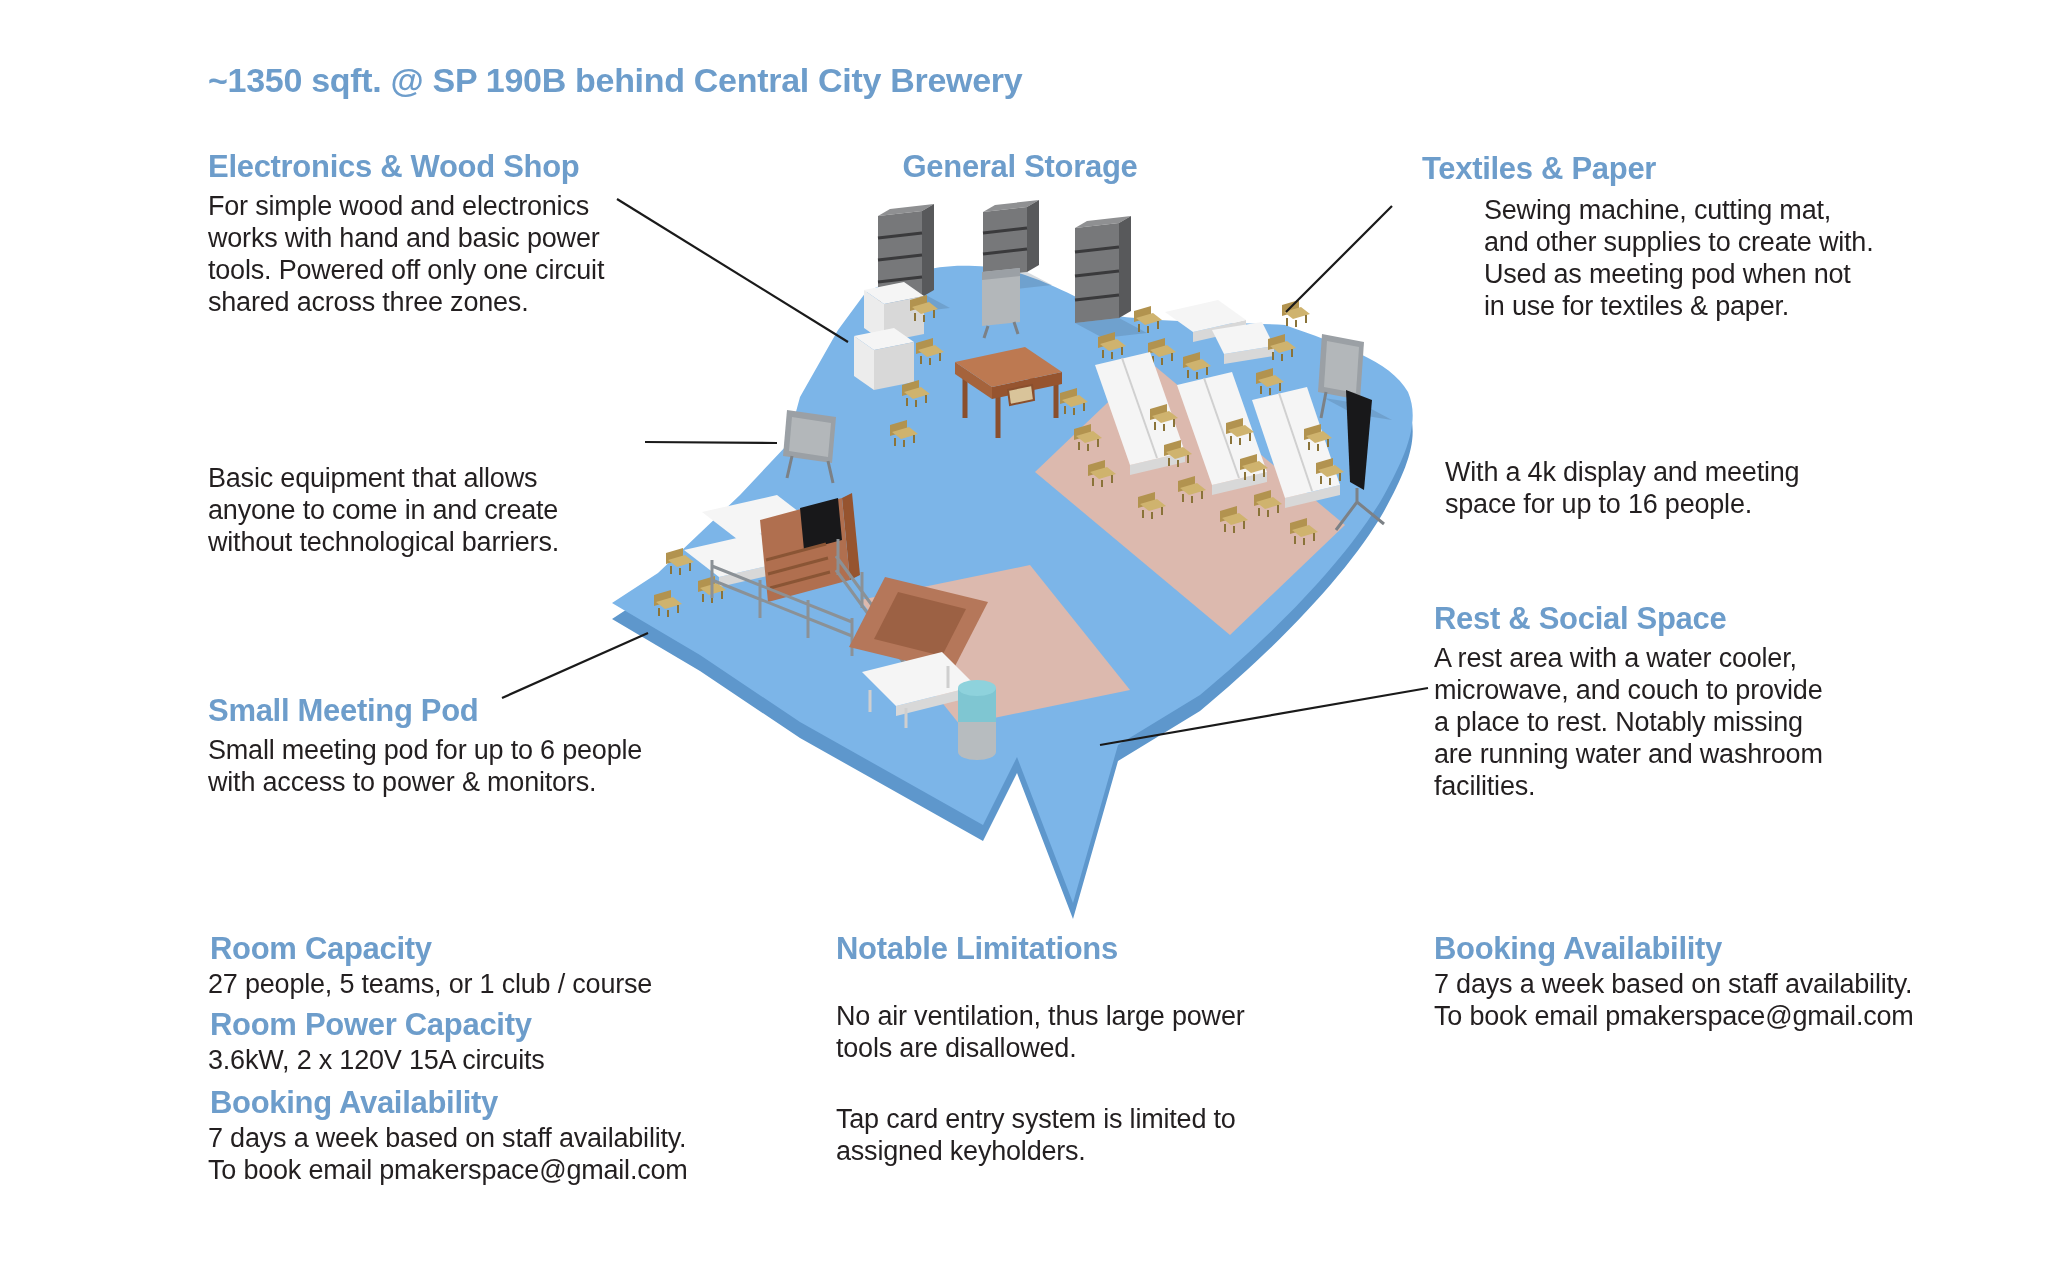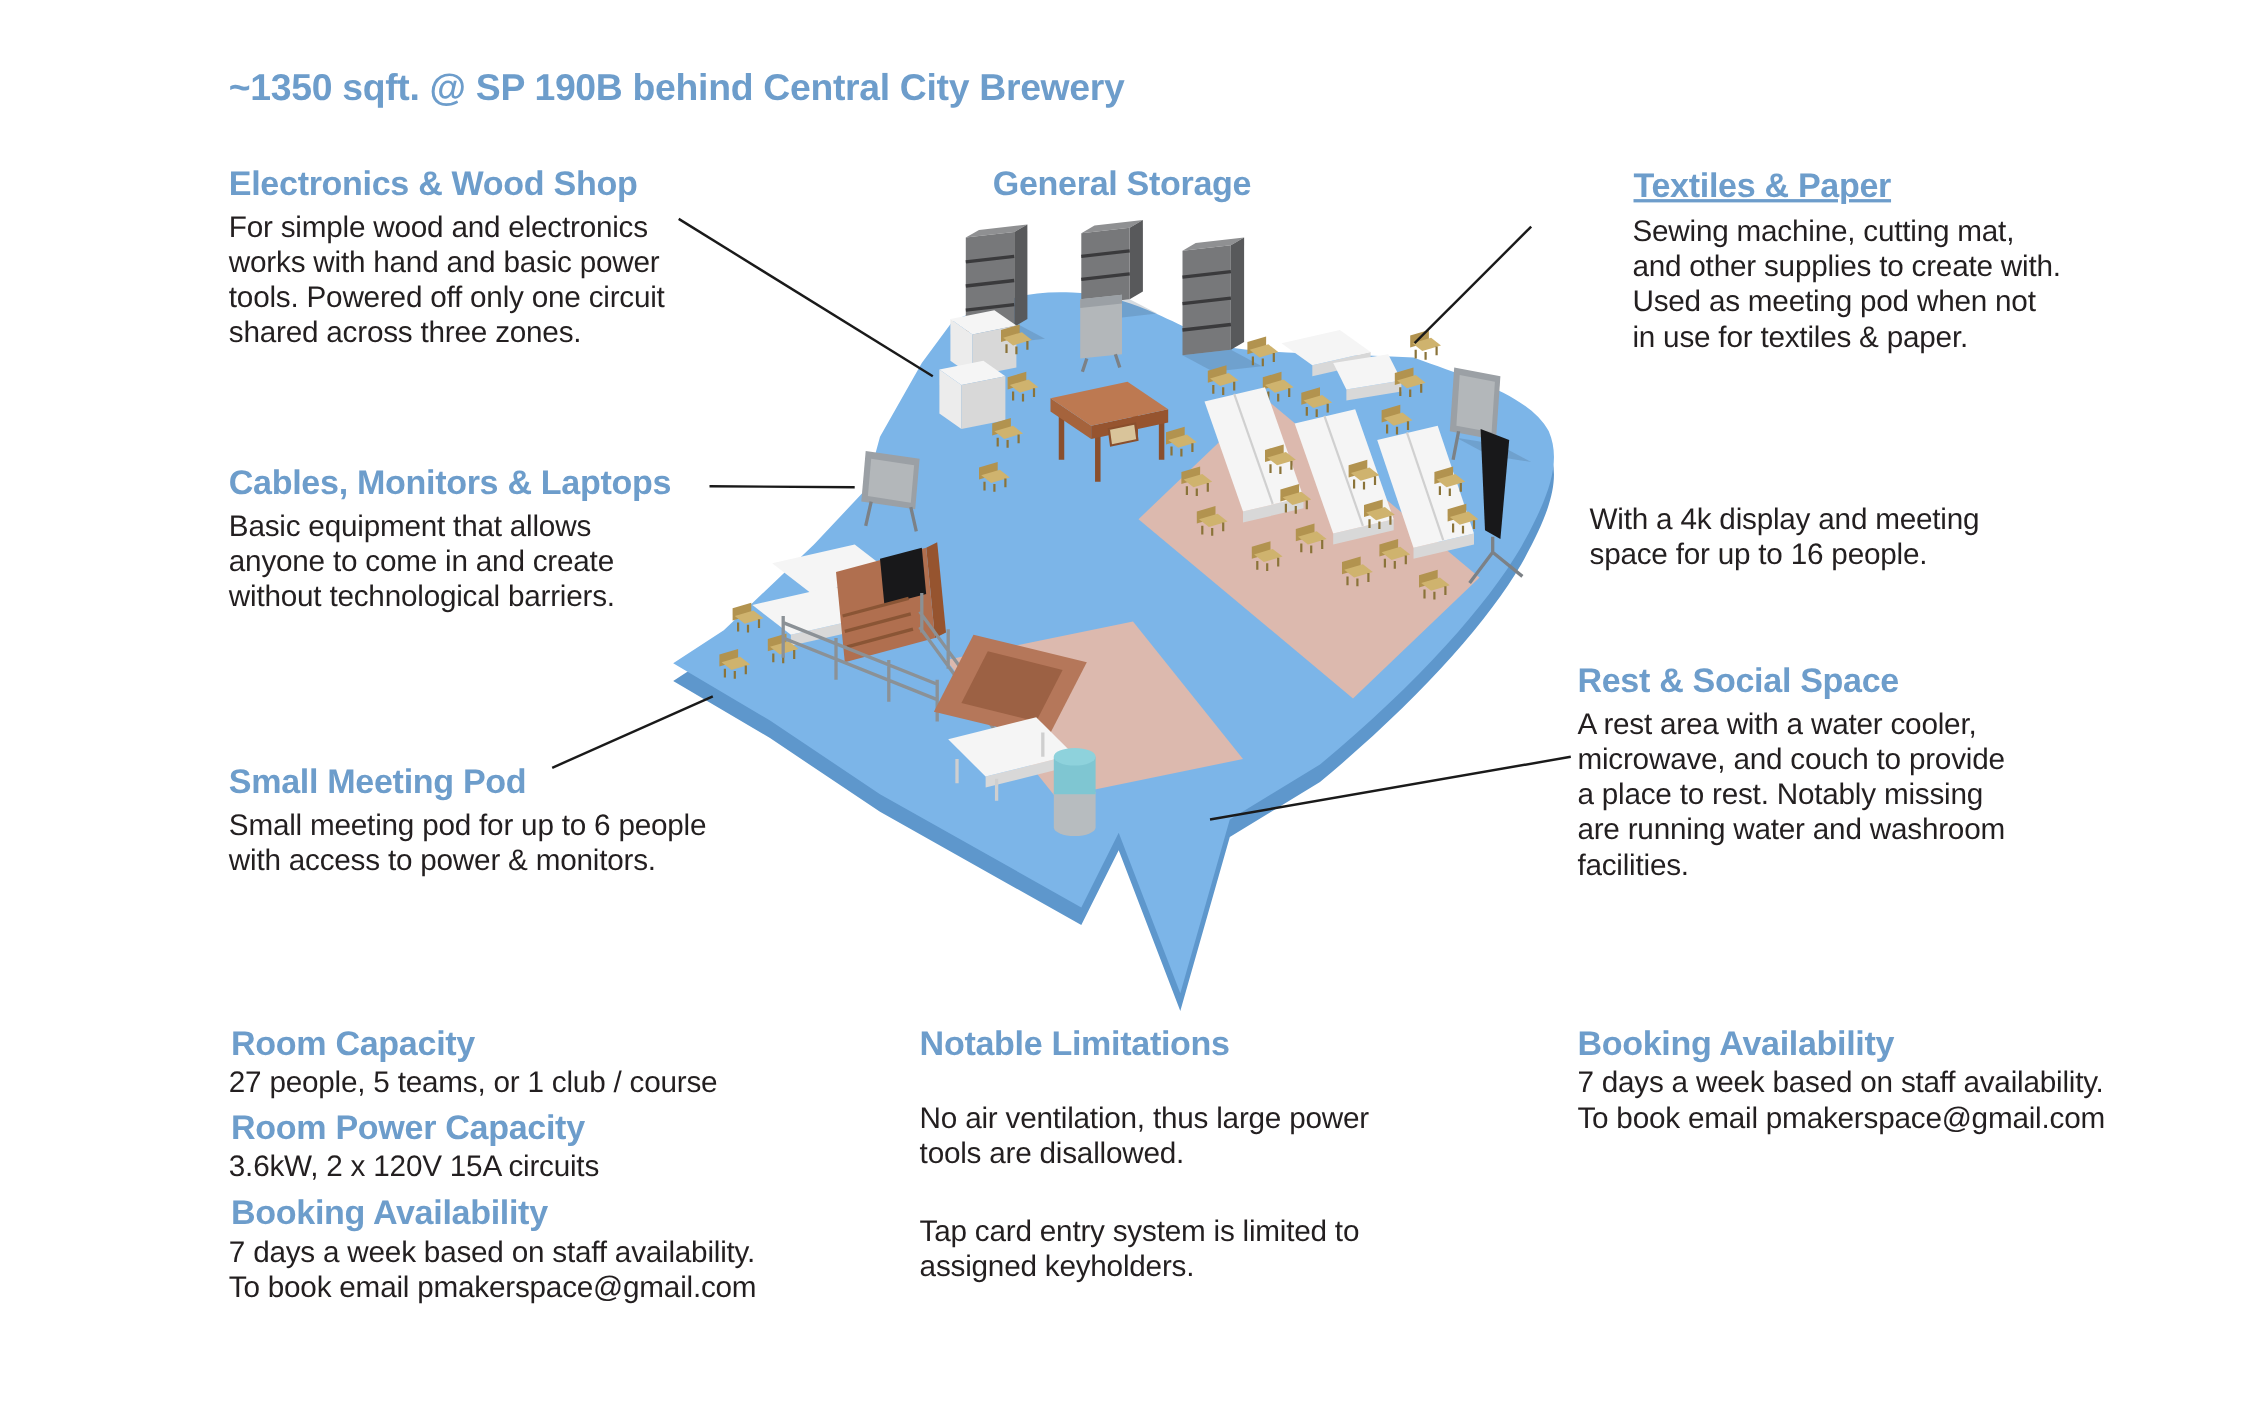--- a/index.html
+++ b/index.html
@@ -239,32 +239,31 @@
   </svg>
 
   <div class="txt page-title" style="left:208px;top:60px;">~1350 sqft. @ SP 190B behind Central City Brewery</div>
 
   <div class="txt zone-heading" style="left:208px;top:148px;">Electronics &amp; Wood Shop</div>
   <div class="txt zone-body" style="left:208px;top:190px;width:560px;">For simple wood and electronics
 works with hand and basic power
 tools. Powered off only one circuit
 shared across three zones.</div>
 
-  <div class="txt zone-heading" style="left:208px;top:420px;">Cables, Monitors &amp; Laptops</div>
   <div class="txt zone-body" style="left:208px;top:462px;width:560px;">Basic equipment that allows
 anyone to come in and create
 without technological barriers.</div>
 
   <div class="txt zone-heading" style="left:208px;top:692px;">Small Meeting Pod</div>
   <div class="txt zone-body" style="left:208px;top:734px;width:560px;">Small meeting pod for up to 6 people
 with access to power &amp; monitors.</div>
 
   <div class="txt zone-heading center" style="left:880px;top:148px;width:280px;">General Storage</div>
 
-  <div class="txt zone-heading" style="left:1485px;top:150px;text-decoration:underline;">Textiles &amp; Paper</div>
+  <div class="txt zone-heading" style="left:1422px;top:150px;">Textiles &amp; Paper</div>
   <div class="txt zone-body" style="left:1484px;top:194px;width:580px;">Sewing machine, cutting mat,
 and other supplies to create with.
 Used as meeting pod when not
 in use for textiles &amp; paper.</div>
 
   <div class="txt zone-body" style="left:1434px;top:456px;width:580px;margin-left:11px;">With a 4k display and meeting
 space for up to 16 people.</div>
 
   <div class="txt zone-heading" style="left:1434px;top:600px;">Rest &amp; Social Space</div>
   <div class="txt zone-body" style="left:1434px;top:642px;width:580px;">A rest area with a water cooler,

